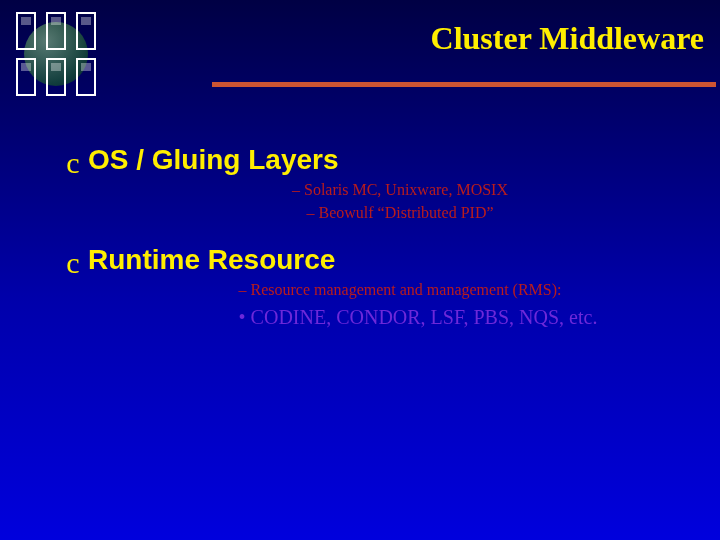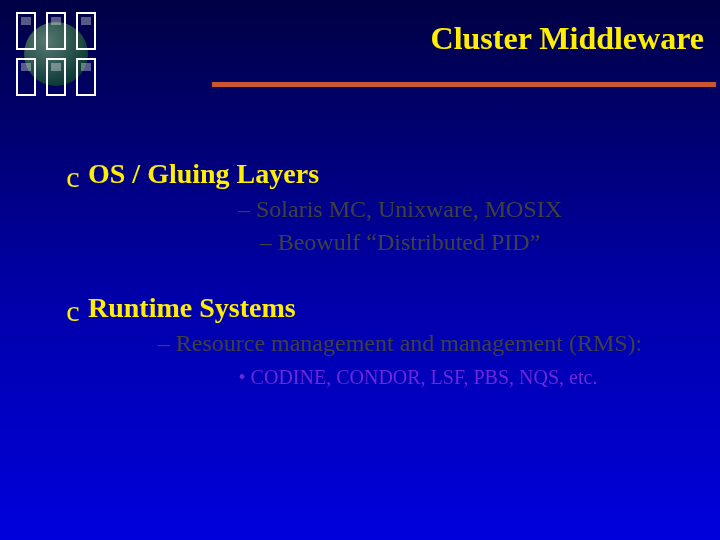--- a/index.html
+++ b/index.html
@@ -81,34 +81,33 @@
     font-family: Georgia, serif;
     font-size: 30px;
     color: #ffee00;
     width: 30px;
     flex: 0 0 30px;
     line-height: 1;
     position: relative;
     top: 4px;
   }
   .bullet-text {
-    font-family: Liberation Serif, serif;
+    font-family: Liberation Sans, sans-serif;
     font-weight: bold;
     font-size: 28px;
     color: #ffee00;
-    margin-top: 14px;
   }
   .sub-block {
     margin-left: 42px;
     margin-top: 4px;
     margin-bottom: 20px;
   }
   .sub-item {
-    font-size: 24px;
-    color: #404040;
+    font-size: 16px;
+    color: #b91c1c;
     line-height: 1.3;
     margin-bottom: 2px;
   }
   .subsub-block {
     margin-left: 36px;
     margin-top: 4px;
   }
   .subsub-item {
     font-size: 20px;
     color: #6d28d9;
@@ -137,21 +136,21 @@
     <span class="bullet-icon">c</span>
     <span class="bullet-text">OS /  Gluing Layers</span>
   </div>
   <div class="sub-block">
     <div class="sub-item">– Solaris MC, Unixware, MOSIX</div>
     <div class="sub-item">– Beowulf “Distributed PID”</div>
   </div>
 
   <div class="bullet-row">
     <span class="bullet-icon">c</span>
-    <span class="bullet-text">Runtime Systems</span>
+    <span class="bullet-text">Runtime Resource</span>
   </div>
   <div class="sub-block">
     <div class="sub-item">– Resource management and management (RMS):</div>
     <div class="subsub-block">
       <div class="subsub-item">• CODINE, CONDOR, LSF, PBS, NQS, etc.</div>
     </div>
   </div>
 
 </div>
 

